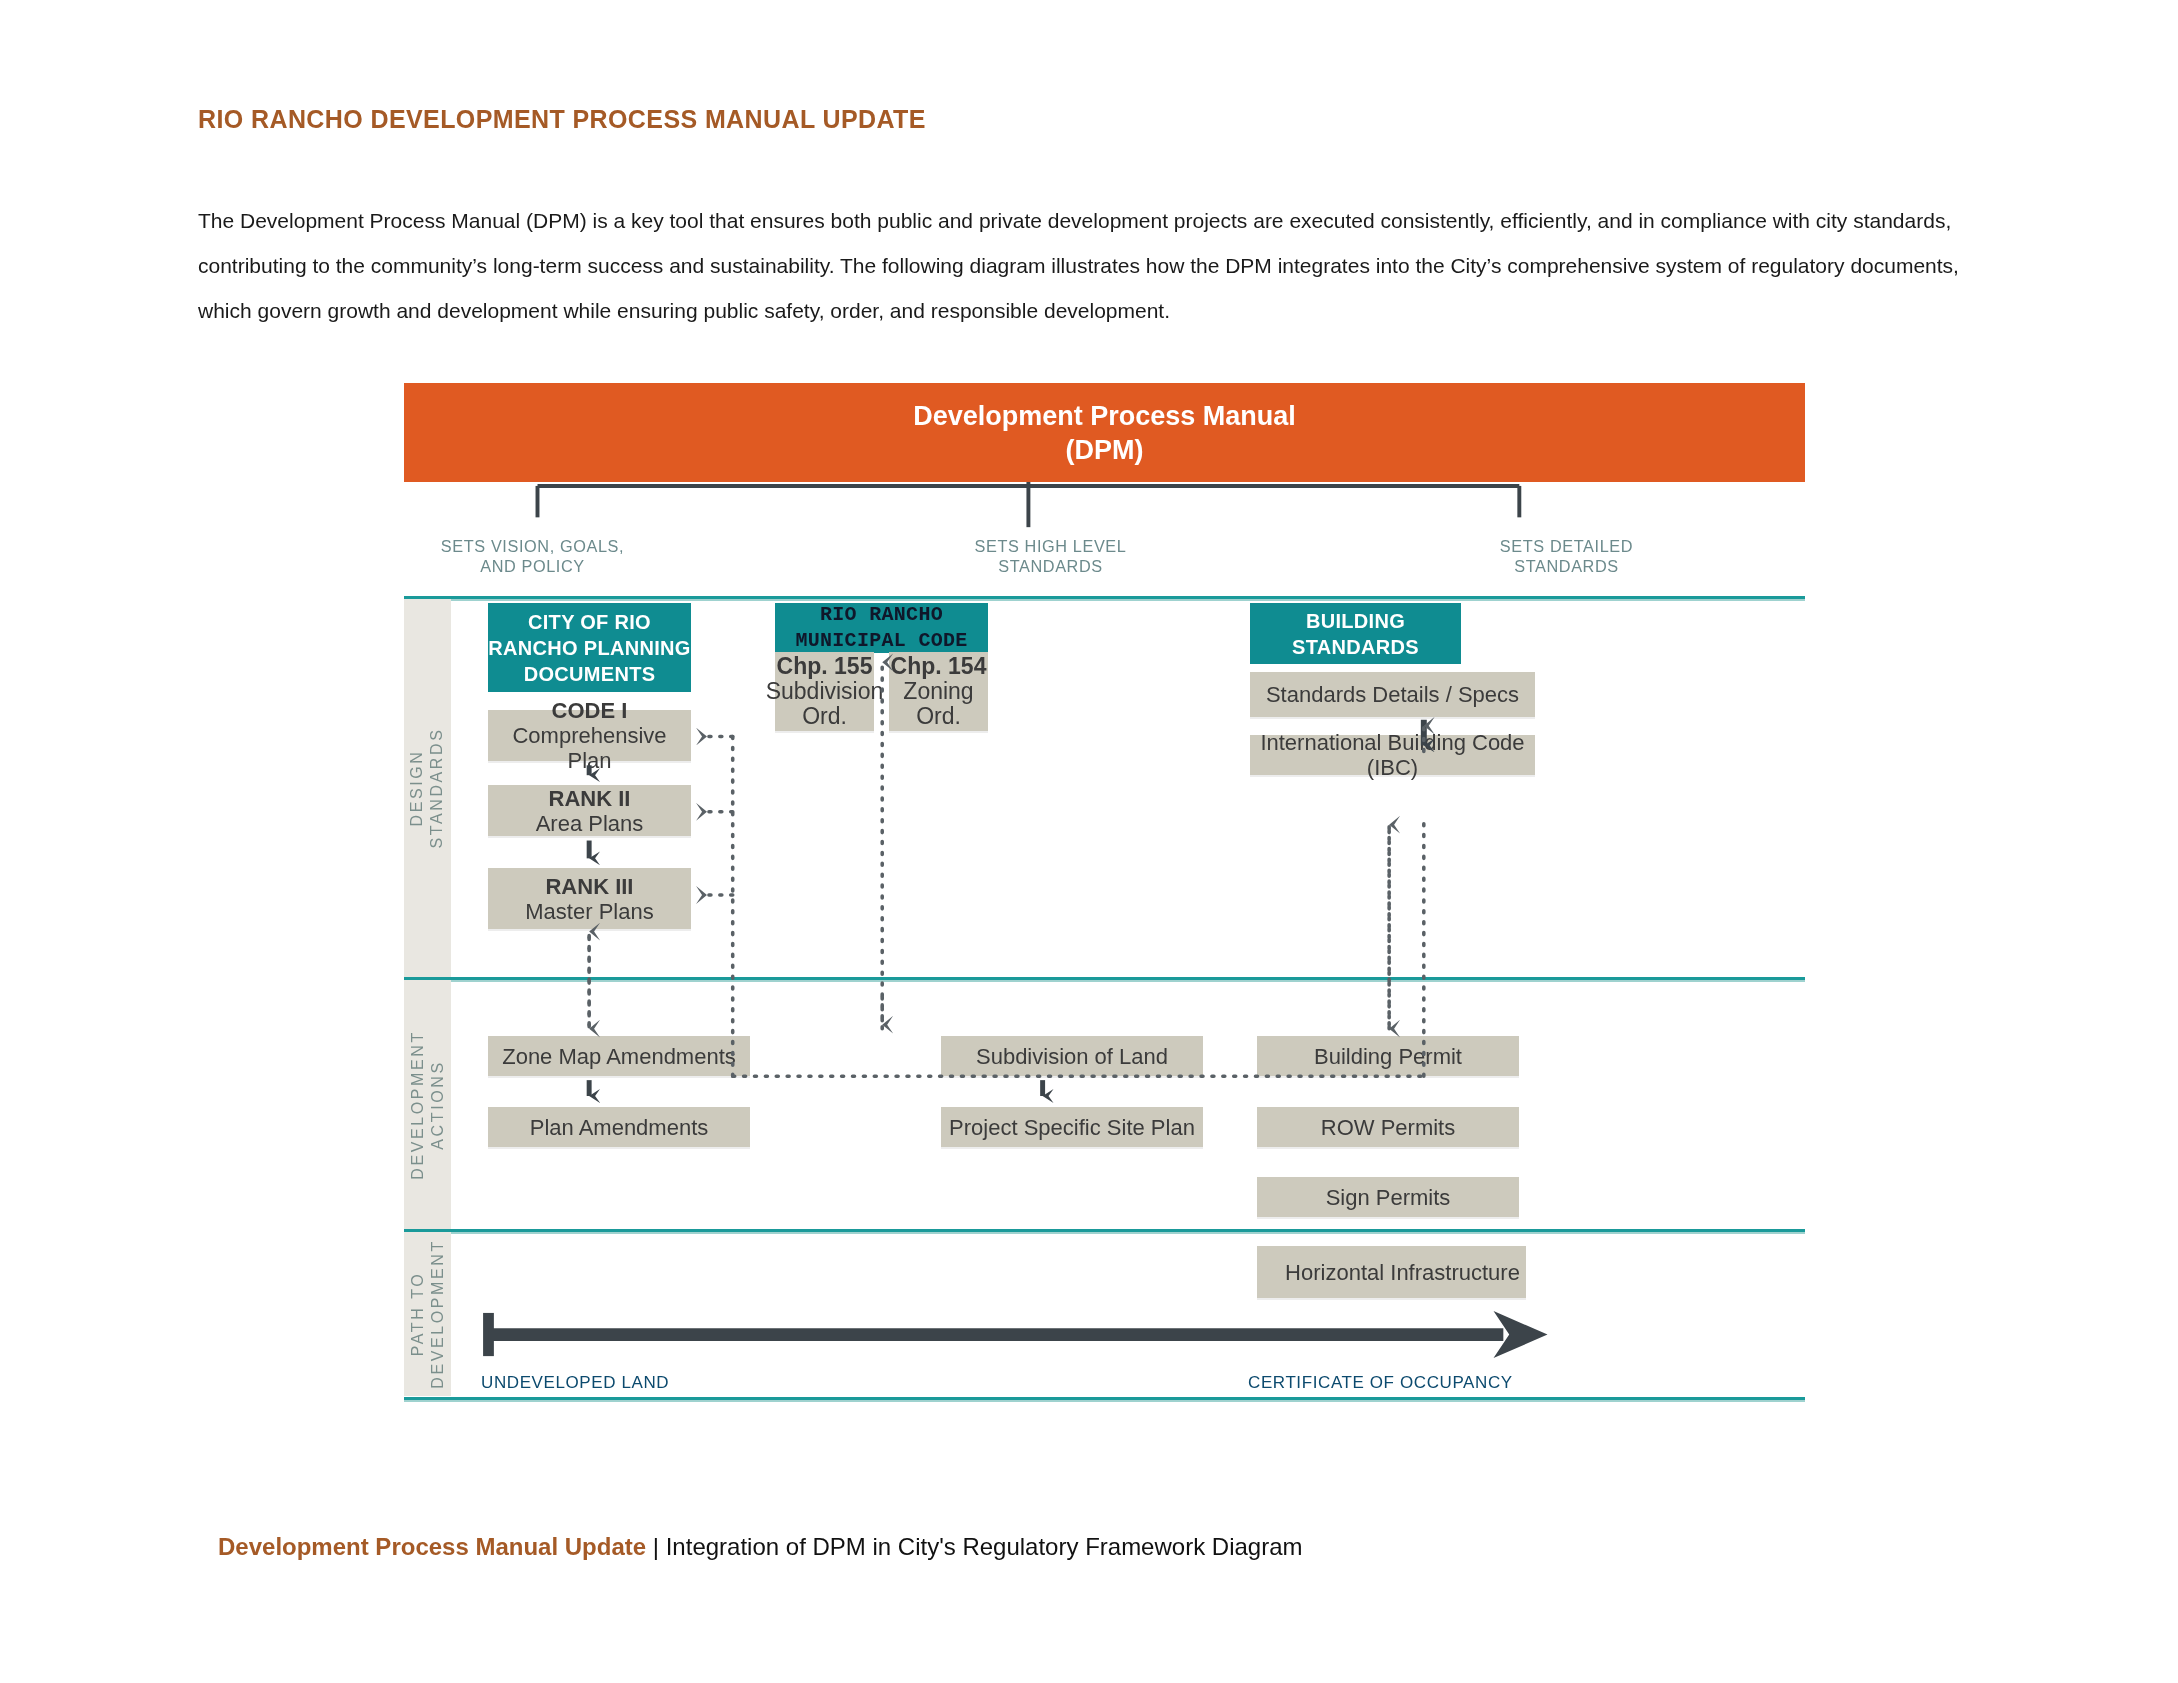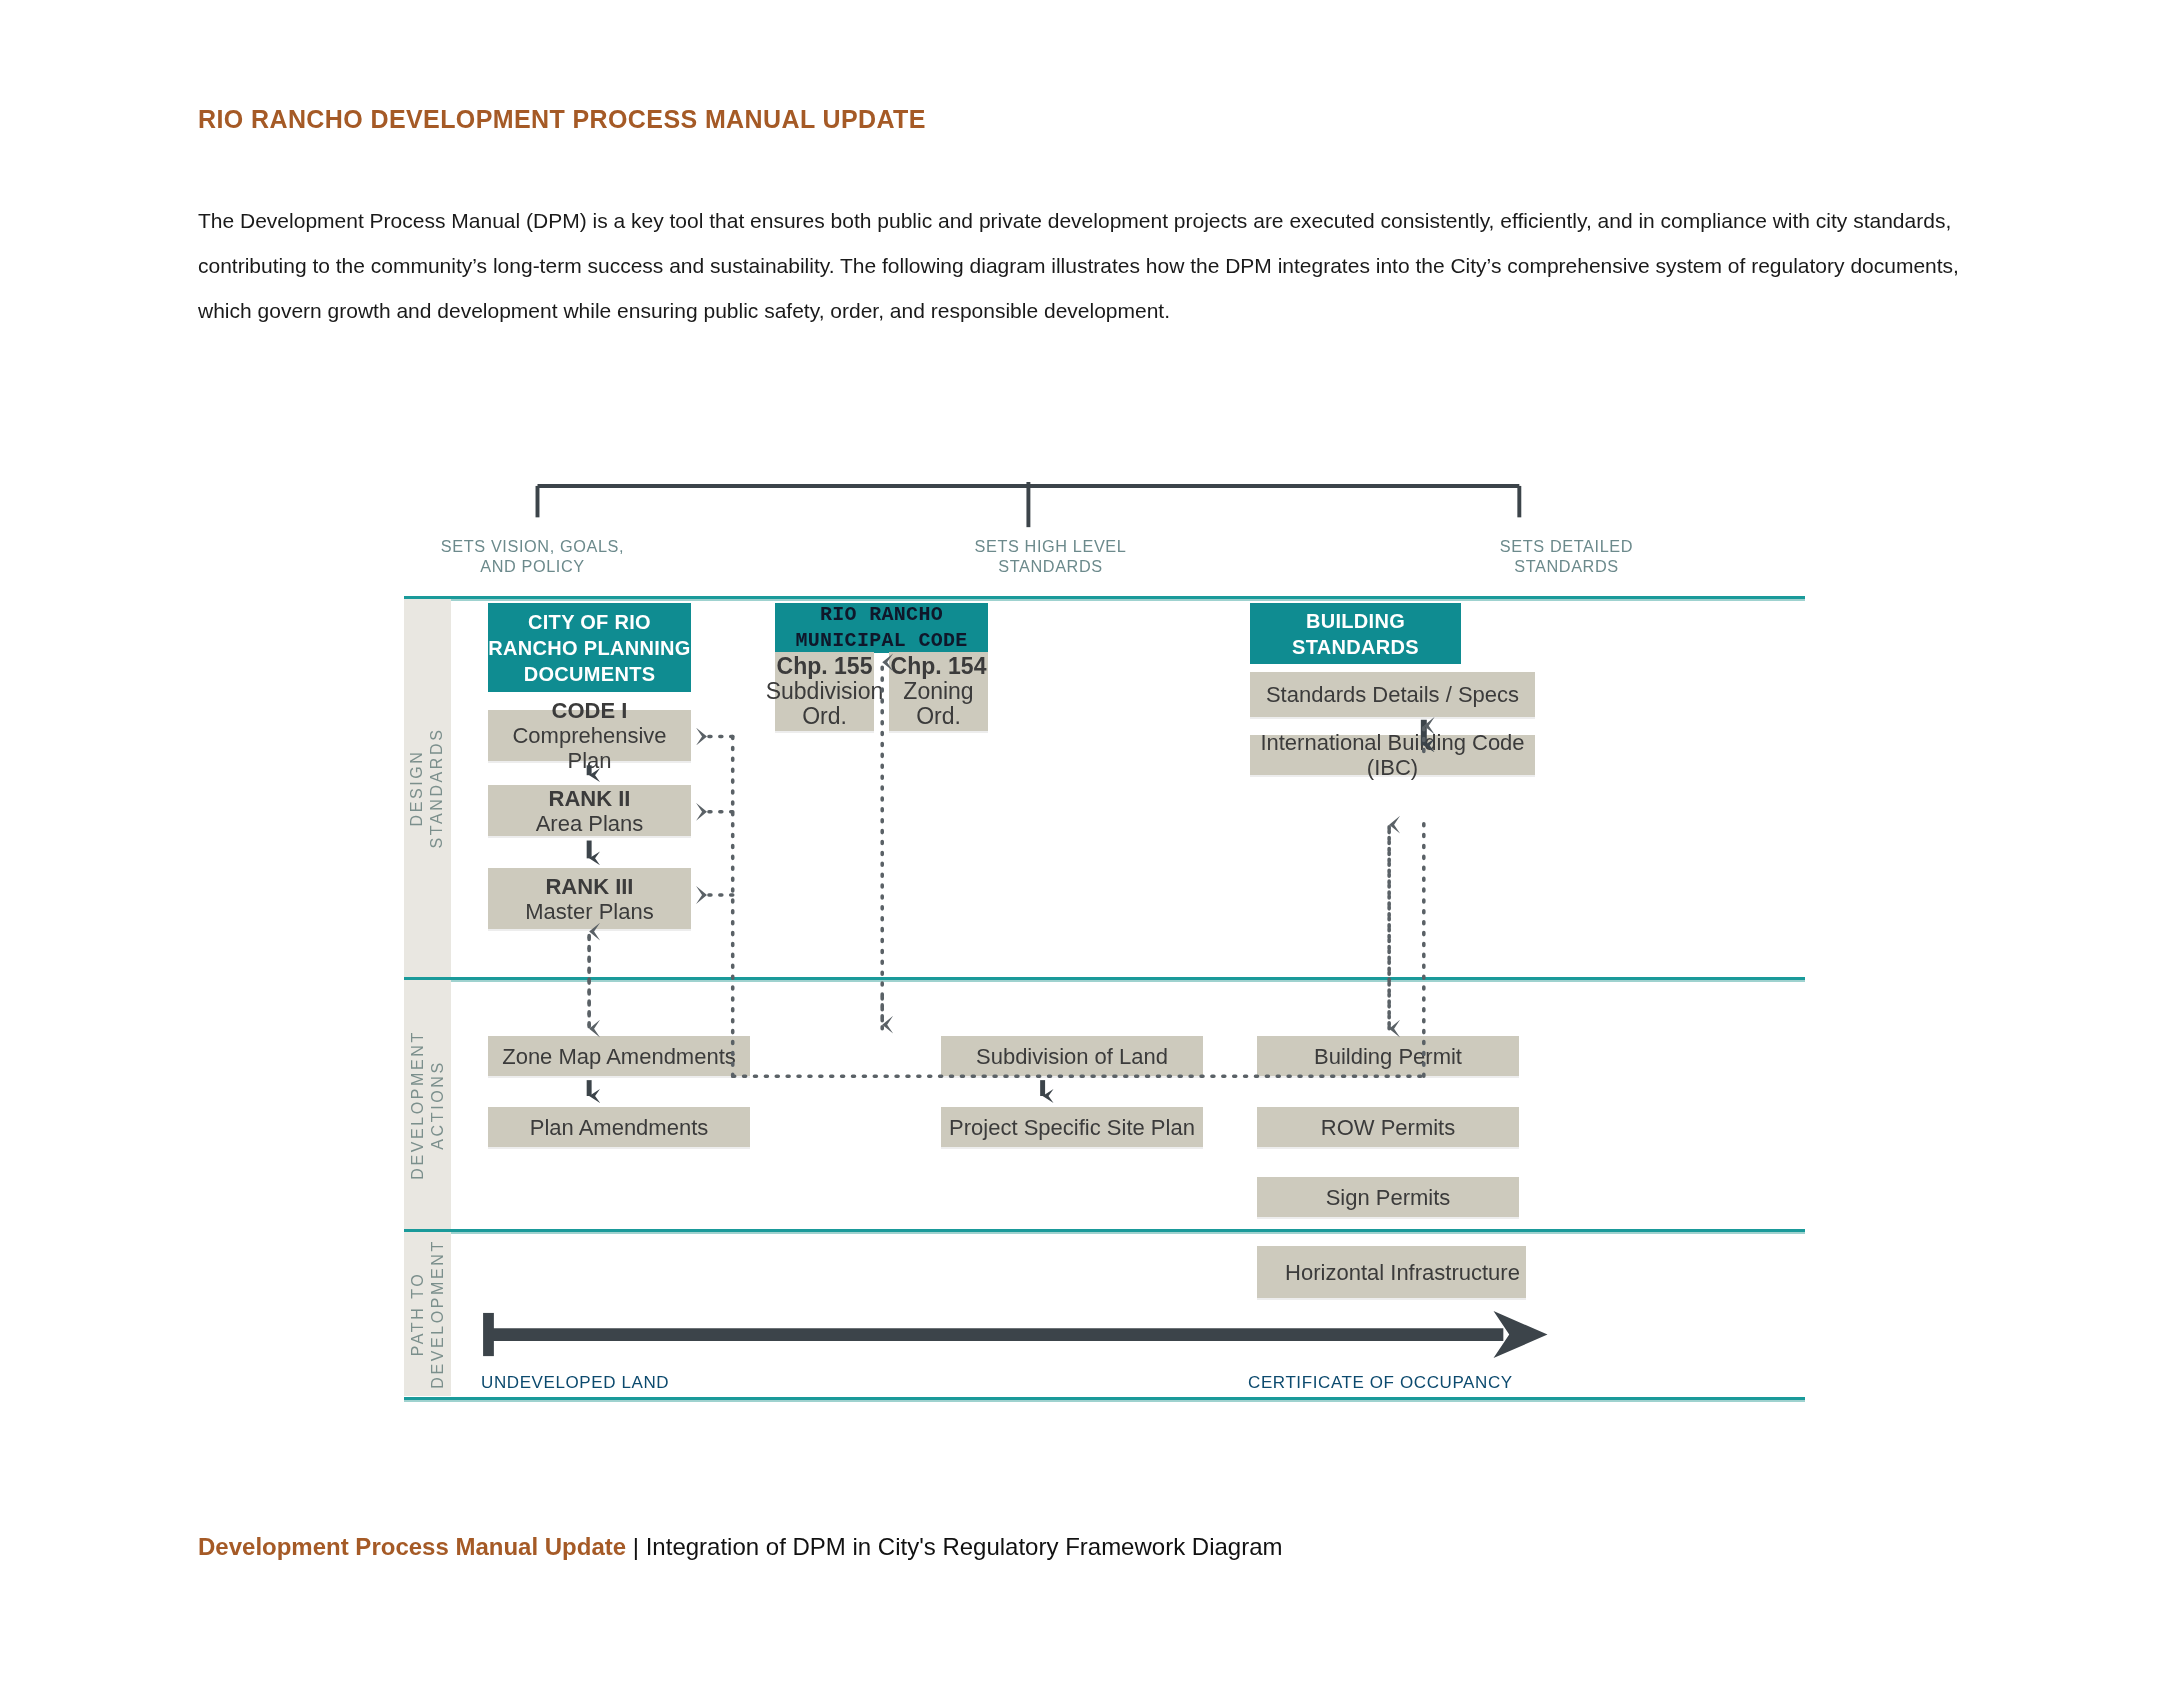--- a/index.html
+++ b/index.html
@@ -106,31 +106,37 @@
 
   
   #connectors { position:absolute; left:0; top:0; width:1401px; height:1122px;
                 pointer-events:none; }
 
   
   #caption {
     position:absolute; left:198px; top:1533px;
     font-size:24px; white-space:nowrap;
   }
-  #caption .accent { color:#a55a26; font-weight:bold; }
+  #caption .accent { color:#a55a26; font-weight:bold;margin-left:20px; }
   #caption .rest { color:#111111; }
 </style>
 </head>
 <body>
 
 <div id="page-title">RIO RANCHO DEVELOPMENT PROCESS MANUAL UPDATE</div>
 <div id="intro-paragraph">The Development Process Manual (DPM) is a key tool that ensures both public and private development projects are executed consistently, efficiently, and in compliance with city standards, contributing to the community’s long-term success and sustainability. The following diagram illustrates how the DPM integrates into the City’s comprehensive system of regulatory documents, which govern growth and development while ensuring public safety, order, and responsible development.</div>
 
 <div id="diagram">
 
+  <div id="dpm-banner">
+    <div class="title">
+      <span>Development Process Manual</span><br>
+      <span>(DPM)</span>
+    </div>
+  </div>
 
   <svg class="bracket-svg" viewBox="0 0 1415 55">
     <g stroke="#3c444a" stroke-width="4" fill="none">
       <line x1="130" y1="4" x2="1130" y2="4"></line>
       <line x1="130" y1="4" x2="130" y2="36"></line>
       <line x1="630" y1="-14" x2="630" y2="46"></line>
       <line x1="1130" y1="4" x2="1130" y2="36"></line>
     </g>
   </svg>
 

